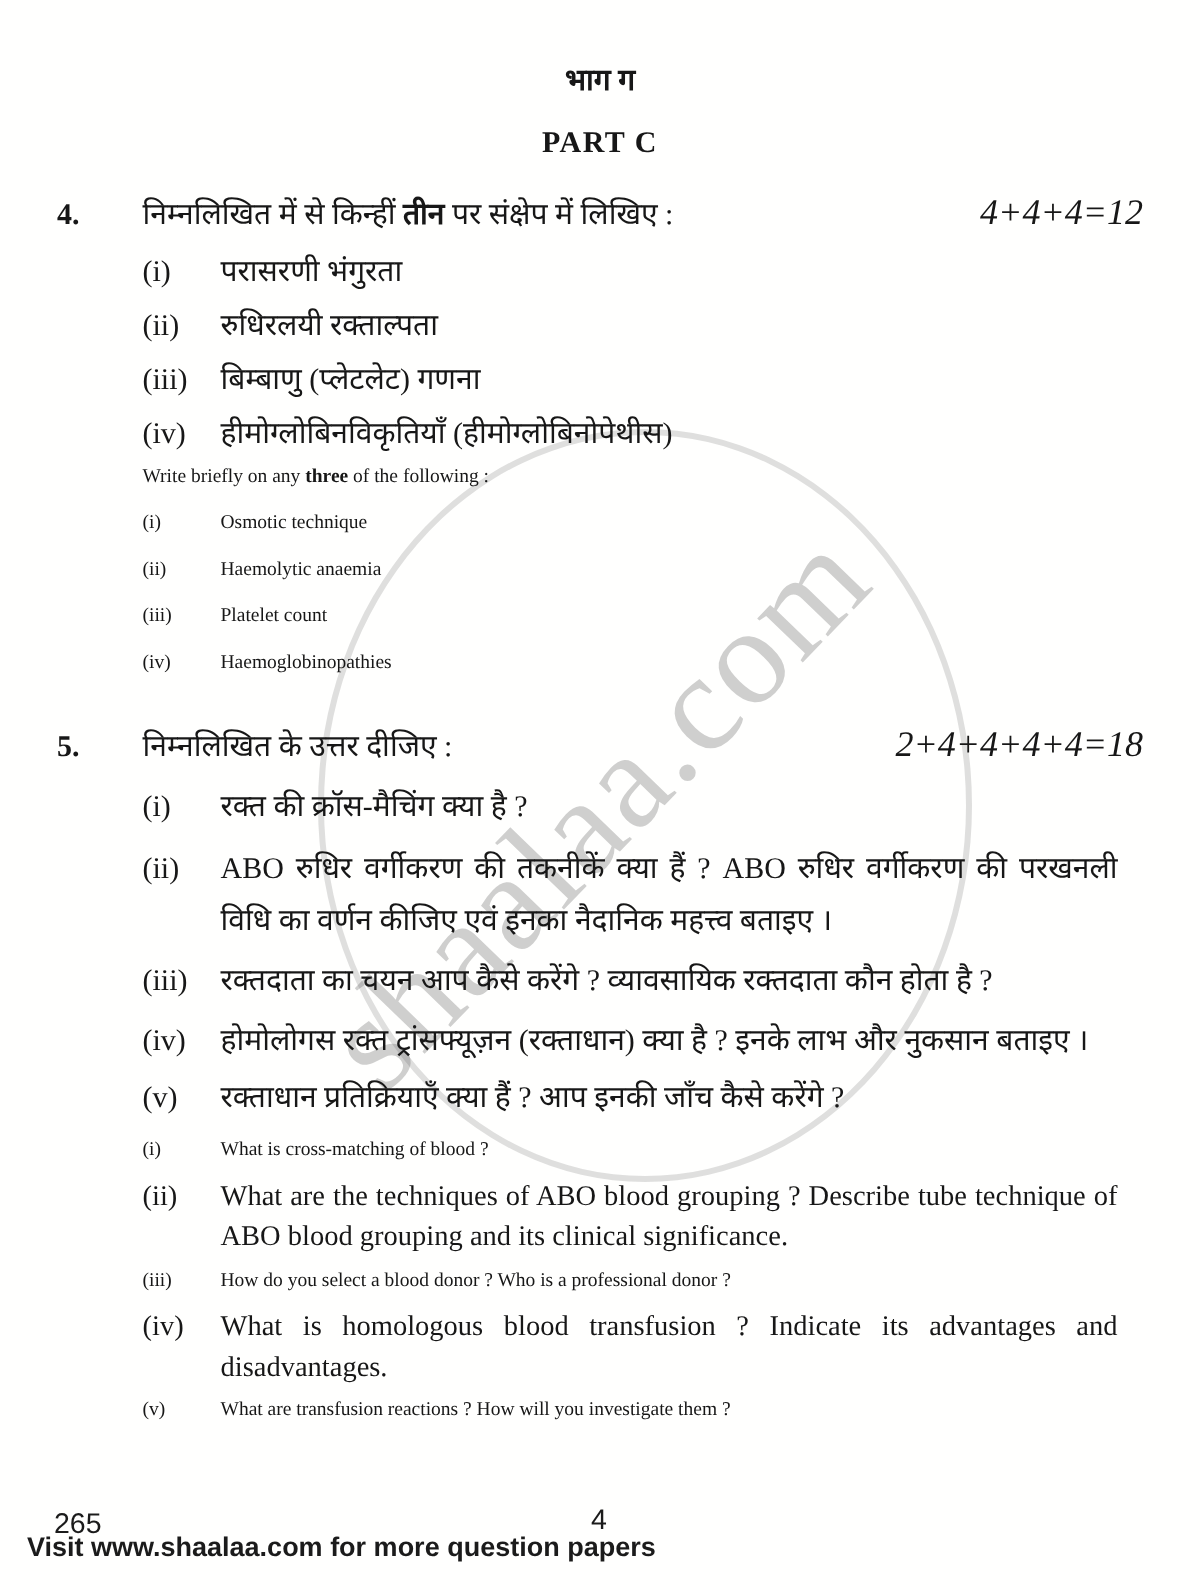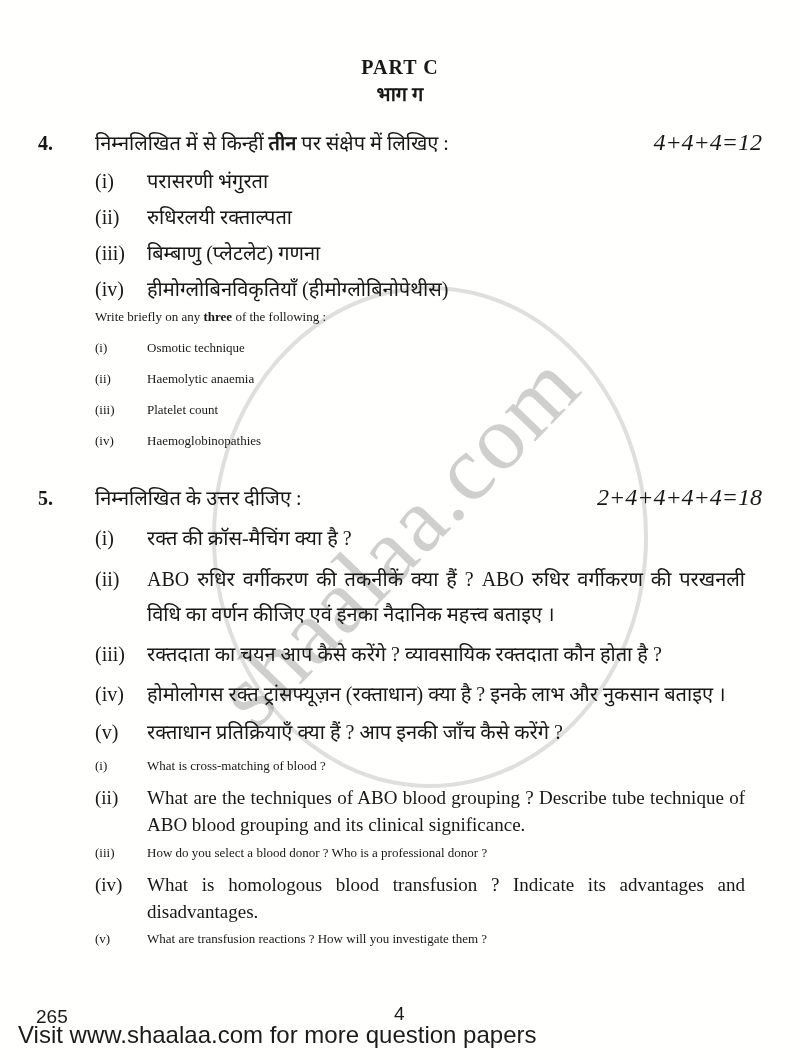--- a/index.html
+++ b/index.html
@@ -73,36 +73,36 @@
   #q5-en-0 { margin-top: 8px; }
   #q5-en-1 { margin-top: 6px; }
   #q5-en-2 { margin-top: 3px; }
   #q5-en-3 { margin-top: 6px; }
   #q5-en-4 { margin-top: 2px; }
 
   
   .footer-sans { font-family: "Liberation Sans", "DejaVu Sans", sans-serif; color: #1b1b1b; }
   .footer-code { position: absolute; left: 36px; top: 1006px; font-size: 19px; z-index: 2; }
   .footer-pagenum { position: absolute; left: 394px; top: 1003px; font-size: 19px; z-index: 2; }
-  .footer-promo { position: absolute; left: 18px; top: 1021px; font-size: 24px; z-index: 2; }
+  .footer-promo { position: absolute; left: 18px; top: 1021px; font-size: 18px; z-index: 2; font-weight: bold; }
 </style>
 </head>
 <body>
 
 <div class="page">
 
   <div class="watermark">
     <div class="wm-ring"></div>
     <div class="wm-text">shaalaa.com</div>
   </div>
 
   <div class="content">
 
+    <div class="center-heading hi">भाग ग</div>
     <div class="center-heading part-c">PART C</div>
-    <div class="center-heading hi">भाग ग</div>
 
     <div id="q4" class="q-row hi">
       <span class="q-num">4.</span>
       <span class="q-text"><span>निम्नलिखित में से किन्हीं </span><span class="bi">तीन</span><span> पर संक्षेप में लिखिए :</span></span>
       <span class="q-marks">4+4+4=12</span>
     </div>
 
     <div id="q4-hi-0" class="sub hi">
       <span class="lbl">(i)</span>
       <span class="txt">परासरणी भंगुरता</span>

